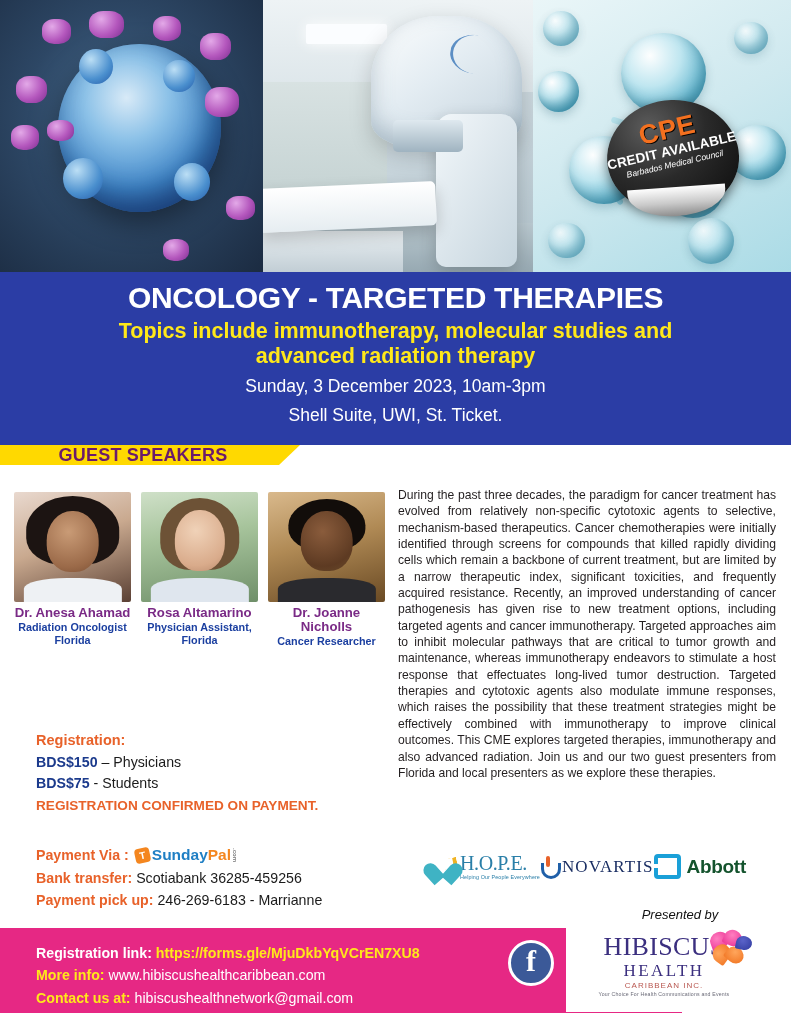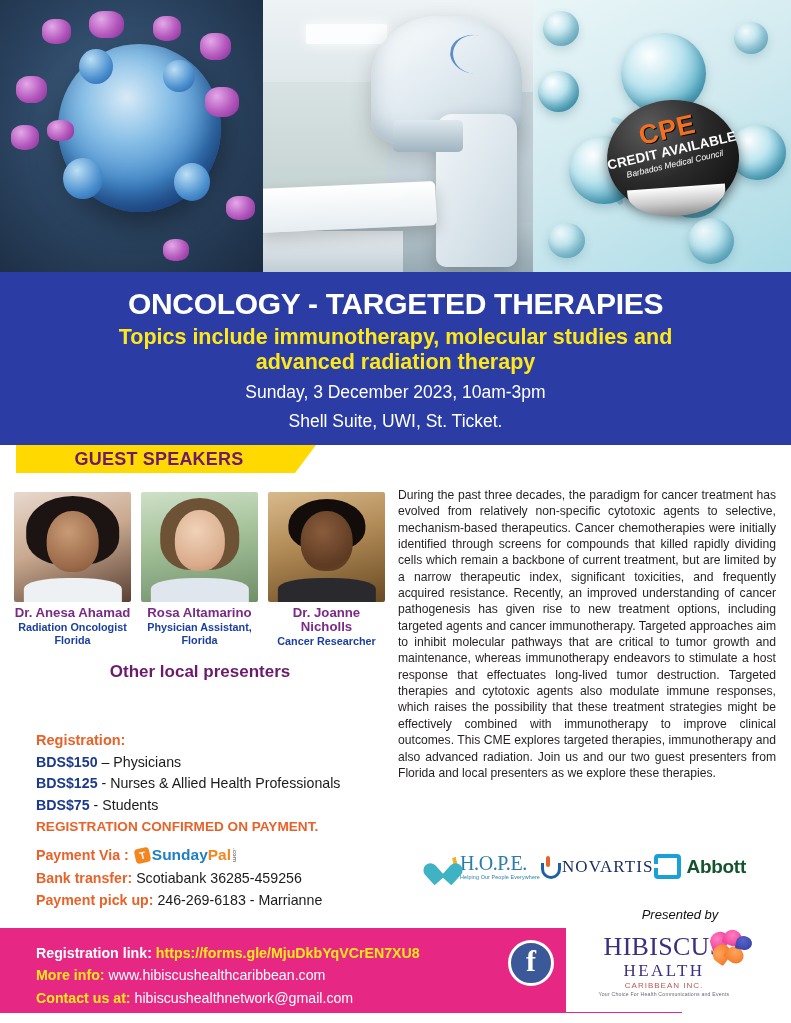--- a/index.html
+++ b/index.html
@@ -65,21 +65,21 @@
   .bond { position: absolute; background: linear-gradient(90deg,rgba(180,225,235,.9),rgba(120,195,215,.75));
     border-radius: 4px; }
 
   
   .band {
     position: absolute; top: 272px; left: 0; width: 791px; height: 173px;
     background: #2b3da5; text-align: center; color: #fff; padding-top: 10px;
   }
   .title {
     font-weight: bold; font-size: 30px; letter-spacing: -.3px;
-    color: #ffffff; line-height: 1.08; margin-top: 6px;
+    color: #ffffff; line-height: 1.08; 
   }
   .subtitle {
     font-weight: bold; font-size: 21.5px; color: #ffe81a;
     line-height: 1.16; margin-top: 5px; padding: 0 70px;
   }
   .when { font-weight: normal; font-size: 17.5px; color: #fff; line-height: 1.22; margin-top: 7px; }
 
   
   .cpe {
     position: absolute; right: 52px; top: 100px; width: 132px; height: 112px;
@@ -97,21 +97,21 @@
     border-radius: 0 0 60% 60% / 0 0 100% 100%;
     transform: rotate(-4deg);
   }
   .cpe-txt { position: absolute; inset: 0; transform: rotate(-13deg); text-align: center; padding-top: 14px; }
   .cpe-main { color: #f4701f; font-weight: bold; font-size: 27px; letter-spacing: .5px;
     text-shadow: 1px 1px 0 #000; }
   .cpe-sub { color: #fff; font-weight: bold; font-size: 13.5px; margin-top: -2px; letter-spacing: .2px; }
   .cpe-sub2 { color: #fff; font-size: 8.5px; font-style: italic; margin-top: 1px; }
 
   
-  .yellow-wrap { position: absolute; top: 445px; left: 16px; width: 300px; height: 28px; }
+  .yellow-wrap { position: absolute; top: 445px; left: 0; width: 300px; height: 20px; }
   .yellow {
     width: 100%; height: 100%; background: #ffd900;
     clip-path: polygon(0 0, 100% 0, 93% 100%, 0 100%);
     display: flex; align-items: center; justify-content: center;
   }
   .yellow span { color: #6b1b6b; font-weight: bold; font-size: 18px; letter-spacing: .2px;
     padding-right: 14px; }
 
   
   .speakers { position: absolute; top: 492px; left: 14px; width: 372px; display: flex; gap: 10px; }
@@ -328,29 +328,25 @@
       <div class="sp-photo p3">
         <div class="hair h3"></div>
         <div class="face f3"></div>
         <div class="torso t3"></div>
       </div>
       <div class="sp-name">Dr. Joanne Nicholls</div>
       <div class="sp-role">Cancer Researcher</div>
     </div>
   </div>
 
-  <div class="other">Other local presenters</div>
 
   <div class="reg">
     <div class="reg-h">Registration:</div>
     <div class="reg-line">
       <b>BDS$150</b><span> – </span><span>Physicians</span>
-    </div>
-    <div class="reg-line">
-      <b>BDS$125</b><span> - </span><span>Nurses &amp; Allied Health Professionals</span>
     </div>
     <div class="reg-line">
       <b>BDS$75</b><span>  - </span><span>Students</span>
     </div>
     <div class="reg-confirm">REGISTRATION CONFIRMED ON PAYMENT.</div>
   </div>
 
   <div class="pay">
     <div class="pay-row">
       <b>Payment Via :</b>

